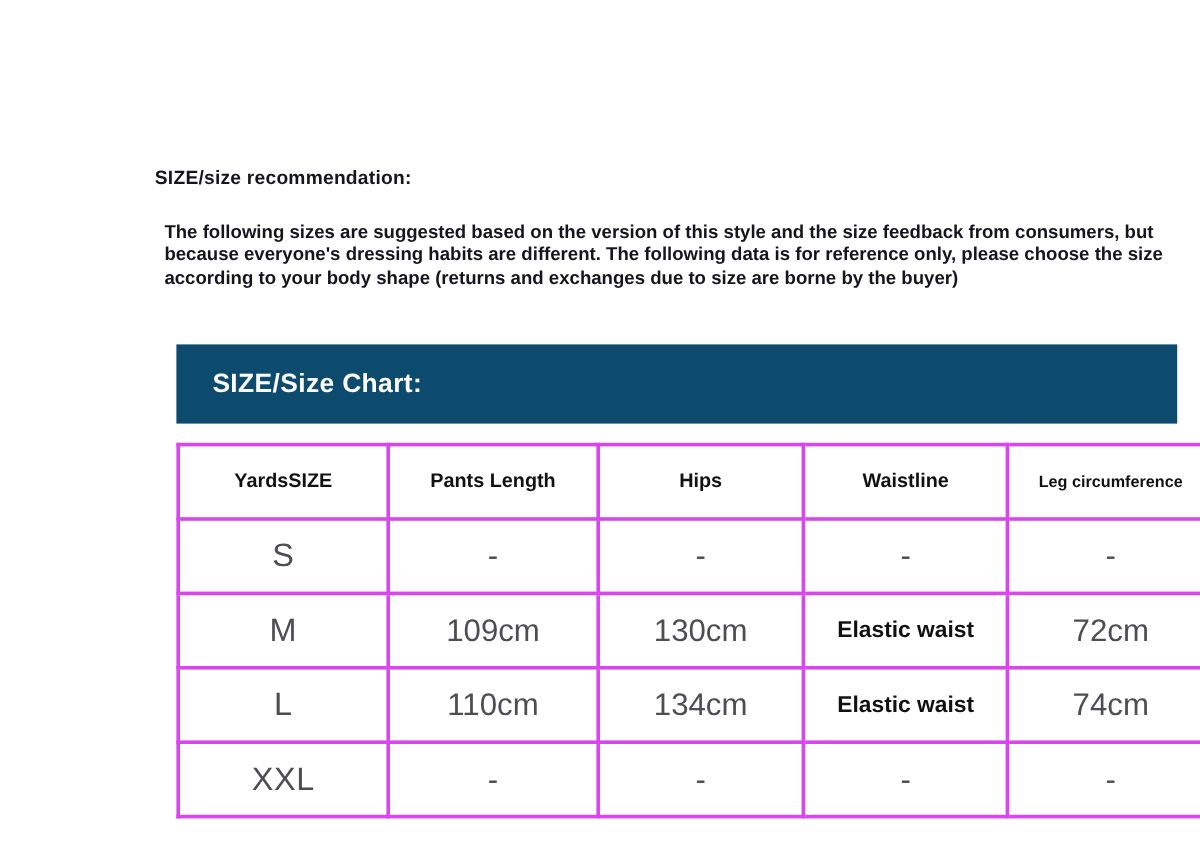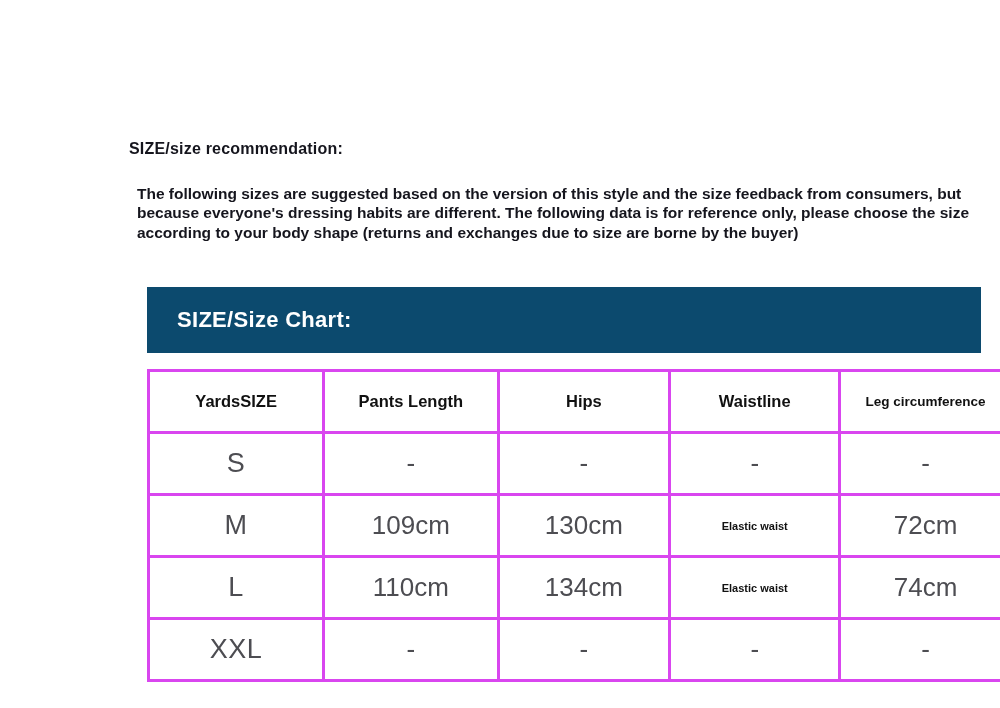--- a/index.html
+++ b/index.html
@@ -34,21 +34,21 @@
   .size-table th, .size-table td {
     border:3px solid #d946ef; height:62px;
     text-align:center; vertical-align:middle; background:#ffffff;
     overflow:hidden; white-space:nowrap;
   }
   .size-table th { font-size:16.5px; font-weight:bold; color:#111111; }
   .size-table th.th-small { font-size:13.5px;text-align:center; }
 
   td.c-size { font-size:27px; font-weight:normal; color:#4d4d52; letter-spacing:0.5px; }
   td.c-val  { font-size:26px; font-weight:normal; color:#4d4d52; }
-  td.c-note { font-size:11px; font-weight:bold; color:#111111; }
+  td.c-note { font-size:19px; font-weight:bold; color:#111111; }
 </style>
 </head>
 <body>
 
 <div class="page">
 
   <div class="rec-title">SIZE/size recommendation:</div>
 
   <div class="rec-body">The following sizes are suggested based on the version of this style and the size feedback from consumers, but because everyone's dressing habits are different. The following data is for reference only, please choose the size according to your body shape (returns and exchanges due to size are borne by the buyer)</div>
 

